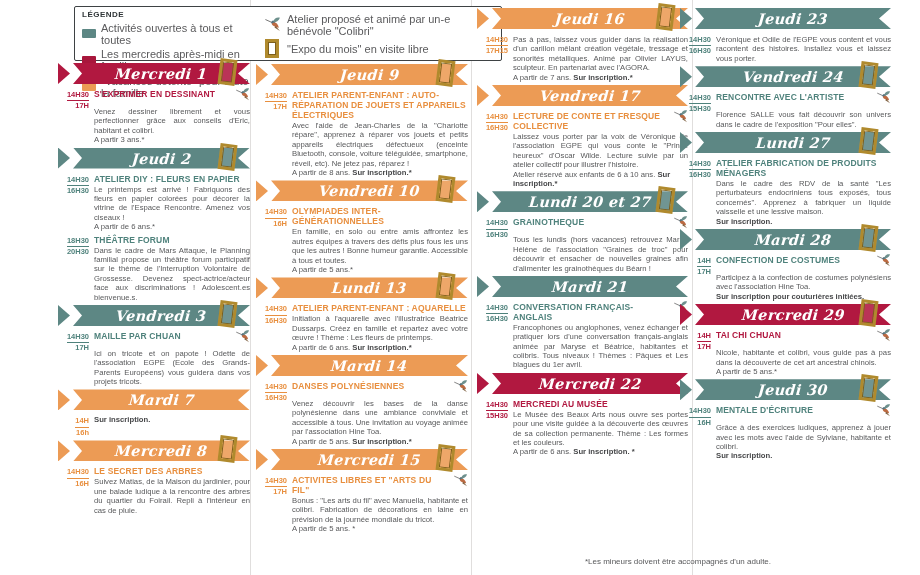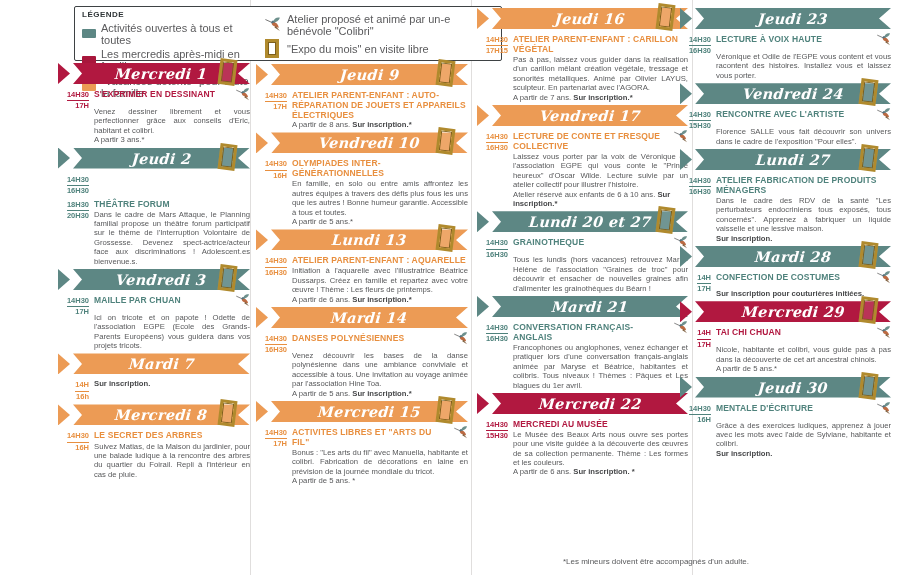--- a/index.html
+++ b/index.html
@@ -47,21 +47,21 @@
   .times .t1{border-bottom:1px solid currentColor;padding-bottom:.5px;}
   .content{flex:1;min-width:0;}
   .trow{display:flex;align-items:flex-start;gap:3px;}
   .etitle{margin:0;flex:1;font-size:8.5px;font-weight:bold;line-height:1.18;letter-spacing:.15px;}
   .colibri{flex:0 0 15px;margin-top:-2px;}
   .red{color:#b11840;} .teal{color:#4f827c;} .orange{color:#e88f3f;}
   .desc{margin:1px 0 0;font-size:7.7px;line-height:1.22;text-align:justify;color:#58595b;}
   .meta{margin:0;font-size:7.7px;line-height:1.22;color:#58595b;}
   .meta .note{font-weight:bold;color:#47484a;}
 
-  .footnote{position:absolute;left:480px;top:557px;width:352px;text-align:center;
+  .footnote{position:absolute;left:502px;top:557px;width:352px;text-align:center;
             font-size:8px;color:#58595b;}
 </style>
 </head>
 <body>
 
 <svg width="0" height="0" style="position:absolute" aria-hidden="true">
   <defs>
     <symbol id="colibri-symbol" viewBox="0 0 24 24">
       <path d="M2 5 L12 9.5" stroke="#6a6a6a" stroke-width="1.3" fill="none"></path>
       <circle cx="13" cy="9" r="2.6" fill="#55707d"></circle>
@@ -141,20 +141,27 @@
         <span class="bbody">
           <span class="blabel">Jeudi 2</span>
         </span>
         <span class="frame-icon-abs"></span>
       </div>
       <div class="event">
         <div class="times teal">
           <span class="t1">14H30</span>
           <span class="t2">16H30</span>
         </div>
+        <div class="content">
+          <div class="trow">
+            <h3 class="etitle teal">ATELIER DIY : FLEURS EN PAPIER</h3>
+          </div>
+          <p class="desc">Le printemps est arrivé ! Fabriquons des fleurs en papier colorées pour décorer la vitrine de l'Espace Rencontre. Amenez vos ciseaux !</p>
+          <p class="meta"><span class="age">A partir de 6 ans.*</span> </p>
+        </div>
       </div>
       <div class="event">
         <div class="times teal">
           <span class="t1">18H30</span>
           <span class="t2">20H30</span>
         </div>
         <div class="content">
           <div class="trow">
             <h3 class="etitle teal">THÉÂTRE FORUM</h3>
           </div>
@@ -228,20 +235,21 @@
       </div>
       <div class="event">
         <div class="times orange">
           <span class="t1">14H30</span>
           <span class="t2">17H</span>
         </div>
         <div class="content">
           <div class="trow">
             <h3 class="etitle orange">ATELIER PARENT-ENFANT : AUTO-RÉPARATION DE JOUETS ET APPAREILS ÉLECTRIQUES</h3>
           </div>
+          <p class="desc">Avec l'aide de Jean-Charles de la "Chariotte répare", apprenez à réparer vos jouets et petits appareils électriques défectueux (enceinte Bluetooth, console, voiture téléguidée, smartphone, réveil, etc). Ne jetez pas, réparez !</p>
           <p class="meta"><span class="age">A partir de 8 ans.</span> <strong class="note">Sur inscription.*</strong></p>
         </div>
       </div>
       <div class="banner orange">
         <span class="tail"></span>
         <span class="bbody">
           <span class="blabel">Vendredi 10</span>
         </span>
         <span class="frame-icon-abs"></span>
       </div>
@@ -331,23 +339,20 @@
           <span class="blabel">Jeudi 16</span>
         </span>
         <span class="frame-icon-abs"></span>
       </div>
       <div class="event">
         <div class="times orange">
           <span class="t1">14H30</span>
           <span class="t2">17H15</span>
         </div>
         <div class="content">
-          <div class="trow">
-            <h3 class="etitle orange">ATELIER PARENT-ENFANT : CARILLON VÉGÉTAL</h3>
-          </div>
           <p class="desc">Pas à pas, laissez vous guider dans la réalisation d'un carillon mêlant création végétale, tressage et sonorités métalliques. Animé par Olivier LAYUS, sculpteur. En partenariat avec l'AGORA.</p>
           <p class="meta"><span class="age">A partir de 7 ans.</span> <strong class="note">Sur inscription.*</strong></p>
         </div>
       </div>
       <div class="banner orange">
         <span class="tail"></span>
         <span class="bbody">
           <span class="blabel">Vendredi 17</span>
         </span>
       </div>
@@ -436,26 +441,20 @@
         <span class="bbody">
           <span class="blabel">Jeudi 23</span>
         </span>
       </div>
       <div class="event">
         <div class="times teal">
           <span class="t1">14H30</span>
           <span class="t2">16H30</span>
         </div>
         <div class="content">
-          <div class="trow">
-            <h3 class="etitle teal">LECTURE À VOIX HAUTE</h3>
-            <span class="colibri"><svg viewBox="0 0 24 24" width="15" height="15">
-                <use href="#colibri-symbol"></use>
-              </svg></span>
-          </div>
           <p class="desc">Véronique et Odile de l'EGPE vous content et vous racontent des histoires. Installez vous et laissez vous porter.</p>
         </div>
       </div>
       <div class="banner teal">
         <span class="tail"></span>
         <span class="bbody">
           <span class="blabel">Vendredi 24</span>
         </span>
         <span class="frame-icon-abs"></span>
       </div>
@@ -506,20 +505,21 @@
           <span class="t1">14H</span>
           <span class="t2">17H</span>
         </div>
         <div class="content">
           <div class="trow">
             <h3 class="etitle teal">CONFECTION DE COSTUMES</h3>
             <span class="colibri"><svg viewBox="0 0 24 24" width="15" height="15">
                 <use href="#colibri-symbol"></use>
               </svg></span>
           </div>
+          <p class="desc">Participez à la confection de costumes polynésiens avec l'association Hine Toa.</p>
           <p class="meta"><strong class="note">Sur inscription pour couturières initiées.</strong></p>
         </div>
       </div>
       <div class="banner red">
         <span class="tail"></span>
         <span class="bbody">
           <span class="blabel">Mercredi 29</span>
         </span>
         <span class="frame-icon-abs"></span>
       </div>

